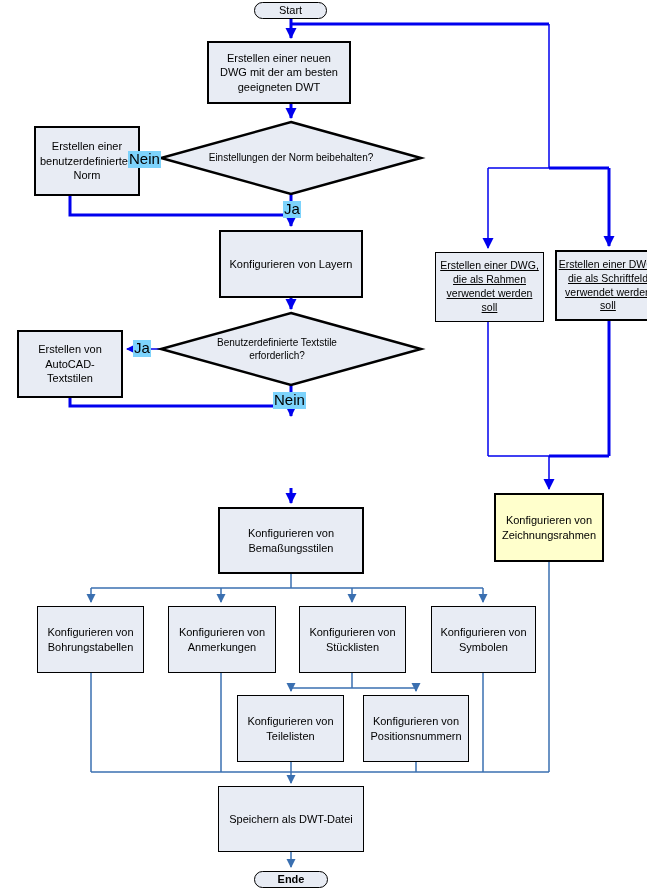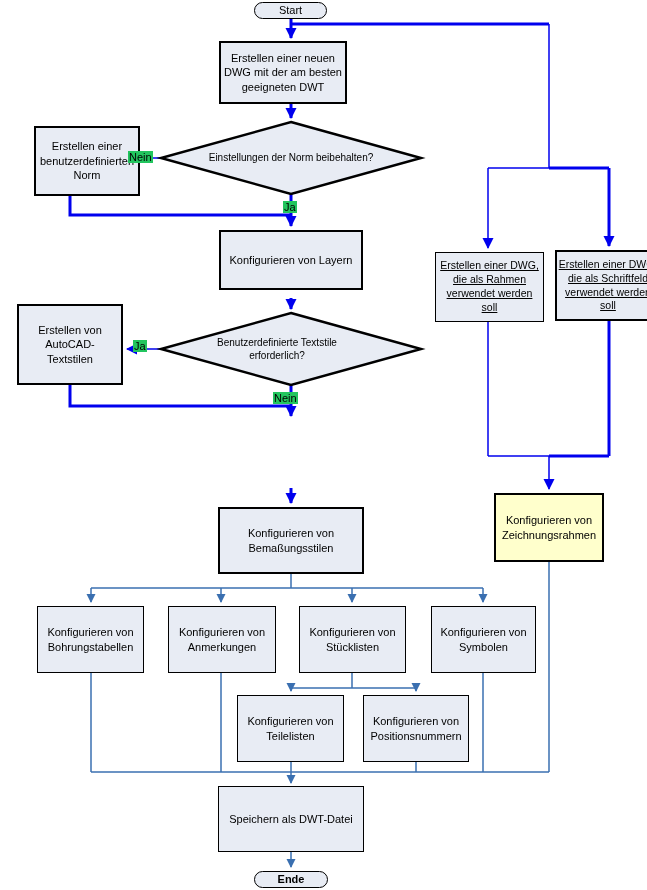--- a/index.html
+++ b/index.html
@@ -8,21 +8,21 @@
   .edges{position:absolute;left:0;top:0;z-index:0;}
   .node{position:absolute;z-index:2;display:flex;align-items:center;justify-content:center;
         text-align:center;font-size:11px;line-height:1.32;color:#000;
         white-space:pre-line;box-sizing:border-box;background:#E8ECF4;}
   .box-thick{border:2px solid #000;}
   .box-thin{border:1px solid #000;}
   .oval{border:1.5px solid #000;border-radius:10px;background:#E8ECF4;}
   .yellow{background:#FFFFCC;border:2px solid #000;}
   .diamond-label{position:absolute;z-index:2;display:flex;align-items:center;justify-content:center;
         text-align:center;font-size:10px;line-height:1.32;color:#000;white-space:pre-line;}
-  .edge-label{position:absolute;z-index:3;font-size:11px;color:#000;background:#22c55e;
+  .edge-label{position:absolute;z-index:3;font-size:15px;color:#000;background:#7dd3fc;
         padding:0 1px;line-height:1.1;}
   .small{font-size:10.5px;text-decoration:underline;}
 </style>
 </head>
 <body>
 
 <div class="canvas">
 
   <svg class="edges" width="647" height="890" viewBox="0 0 647 890">
     <defs>
@@ -82,28 +82,28 @@
 
     <g fill="#E8ECF4" stroke="#000000" stroke-width="2.5">
       <polygon points="275,122 405,158 275,194 145,158"></polygon>
       <polygon points="275,313 405,349 275,385 145,349"></polygon>
     </g>
   </svg>
 
   <div class="node oval" style="left:238px;top:2px;width:73px;height:17px;">Start</div>
   <div class="node oval" style="left:238px;top:871px;width:74px;height:17px;font-weight:bold;">Ende</div>
 
-  <div class="node box-thick" style="left:203px;top:41px;width:128px;height:63px;">Erstellen einer neuen
+  <div class="node box-thick" style="left:191px;top:41px;width:144px;height:63px;">Erstellen einer neuen
 DWG mit der am besten
 geeigneten DWT</div>
   <div class="node box-thick" style="left:18px;top:126px;width:106px;height:70px;">Erstellen einer
 benutzerdefinierten
 Norm</div>
-  <div class="node box-thick" style="left:203px;top:230px;width:144px;height:60px;">Konfigurieren von Layern</div>
-  <div class="node box-thick" style="left:1px;top:304px;width:106px;height:81px;">Erstellen von
+  <div class="node box-thick" style="left:203px;top:230px;width:144px;height:68px;">Konfigurieren von Layern</div>
+  <div class="node box-thick" style="left:1px;top:330px;width:106px;height:68px;">Erstellen von
 AutoCAD-
 Textstilen</div>
   <div class="node box-thick" style="left:202px;top:507px;width:146px;height:67px;">Konfigurieren von
 Bemaßungsstilen</div>
 
   <div class="diamond-label" style="left:150px;top:146px;width:250px;height:24px;">Einstellungen der Norm beibehalten?</div>
   <div class="diamond-label" style="left:151px;top:330px;width:220px;height:38px;">Benutzerdefinierte Textstile
 erforderlich?</div>
 
   <div class="node box-thin" style="left:21px;top:606px;width:107px;height:67px;">Konfigurieren von

